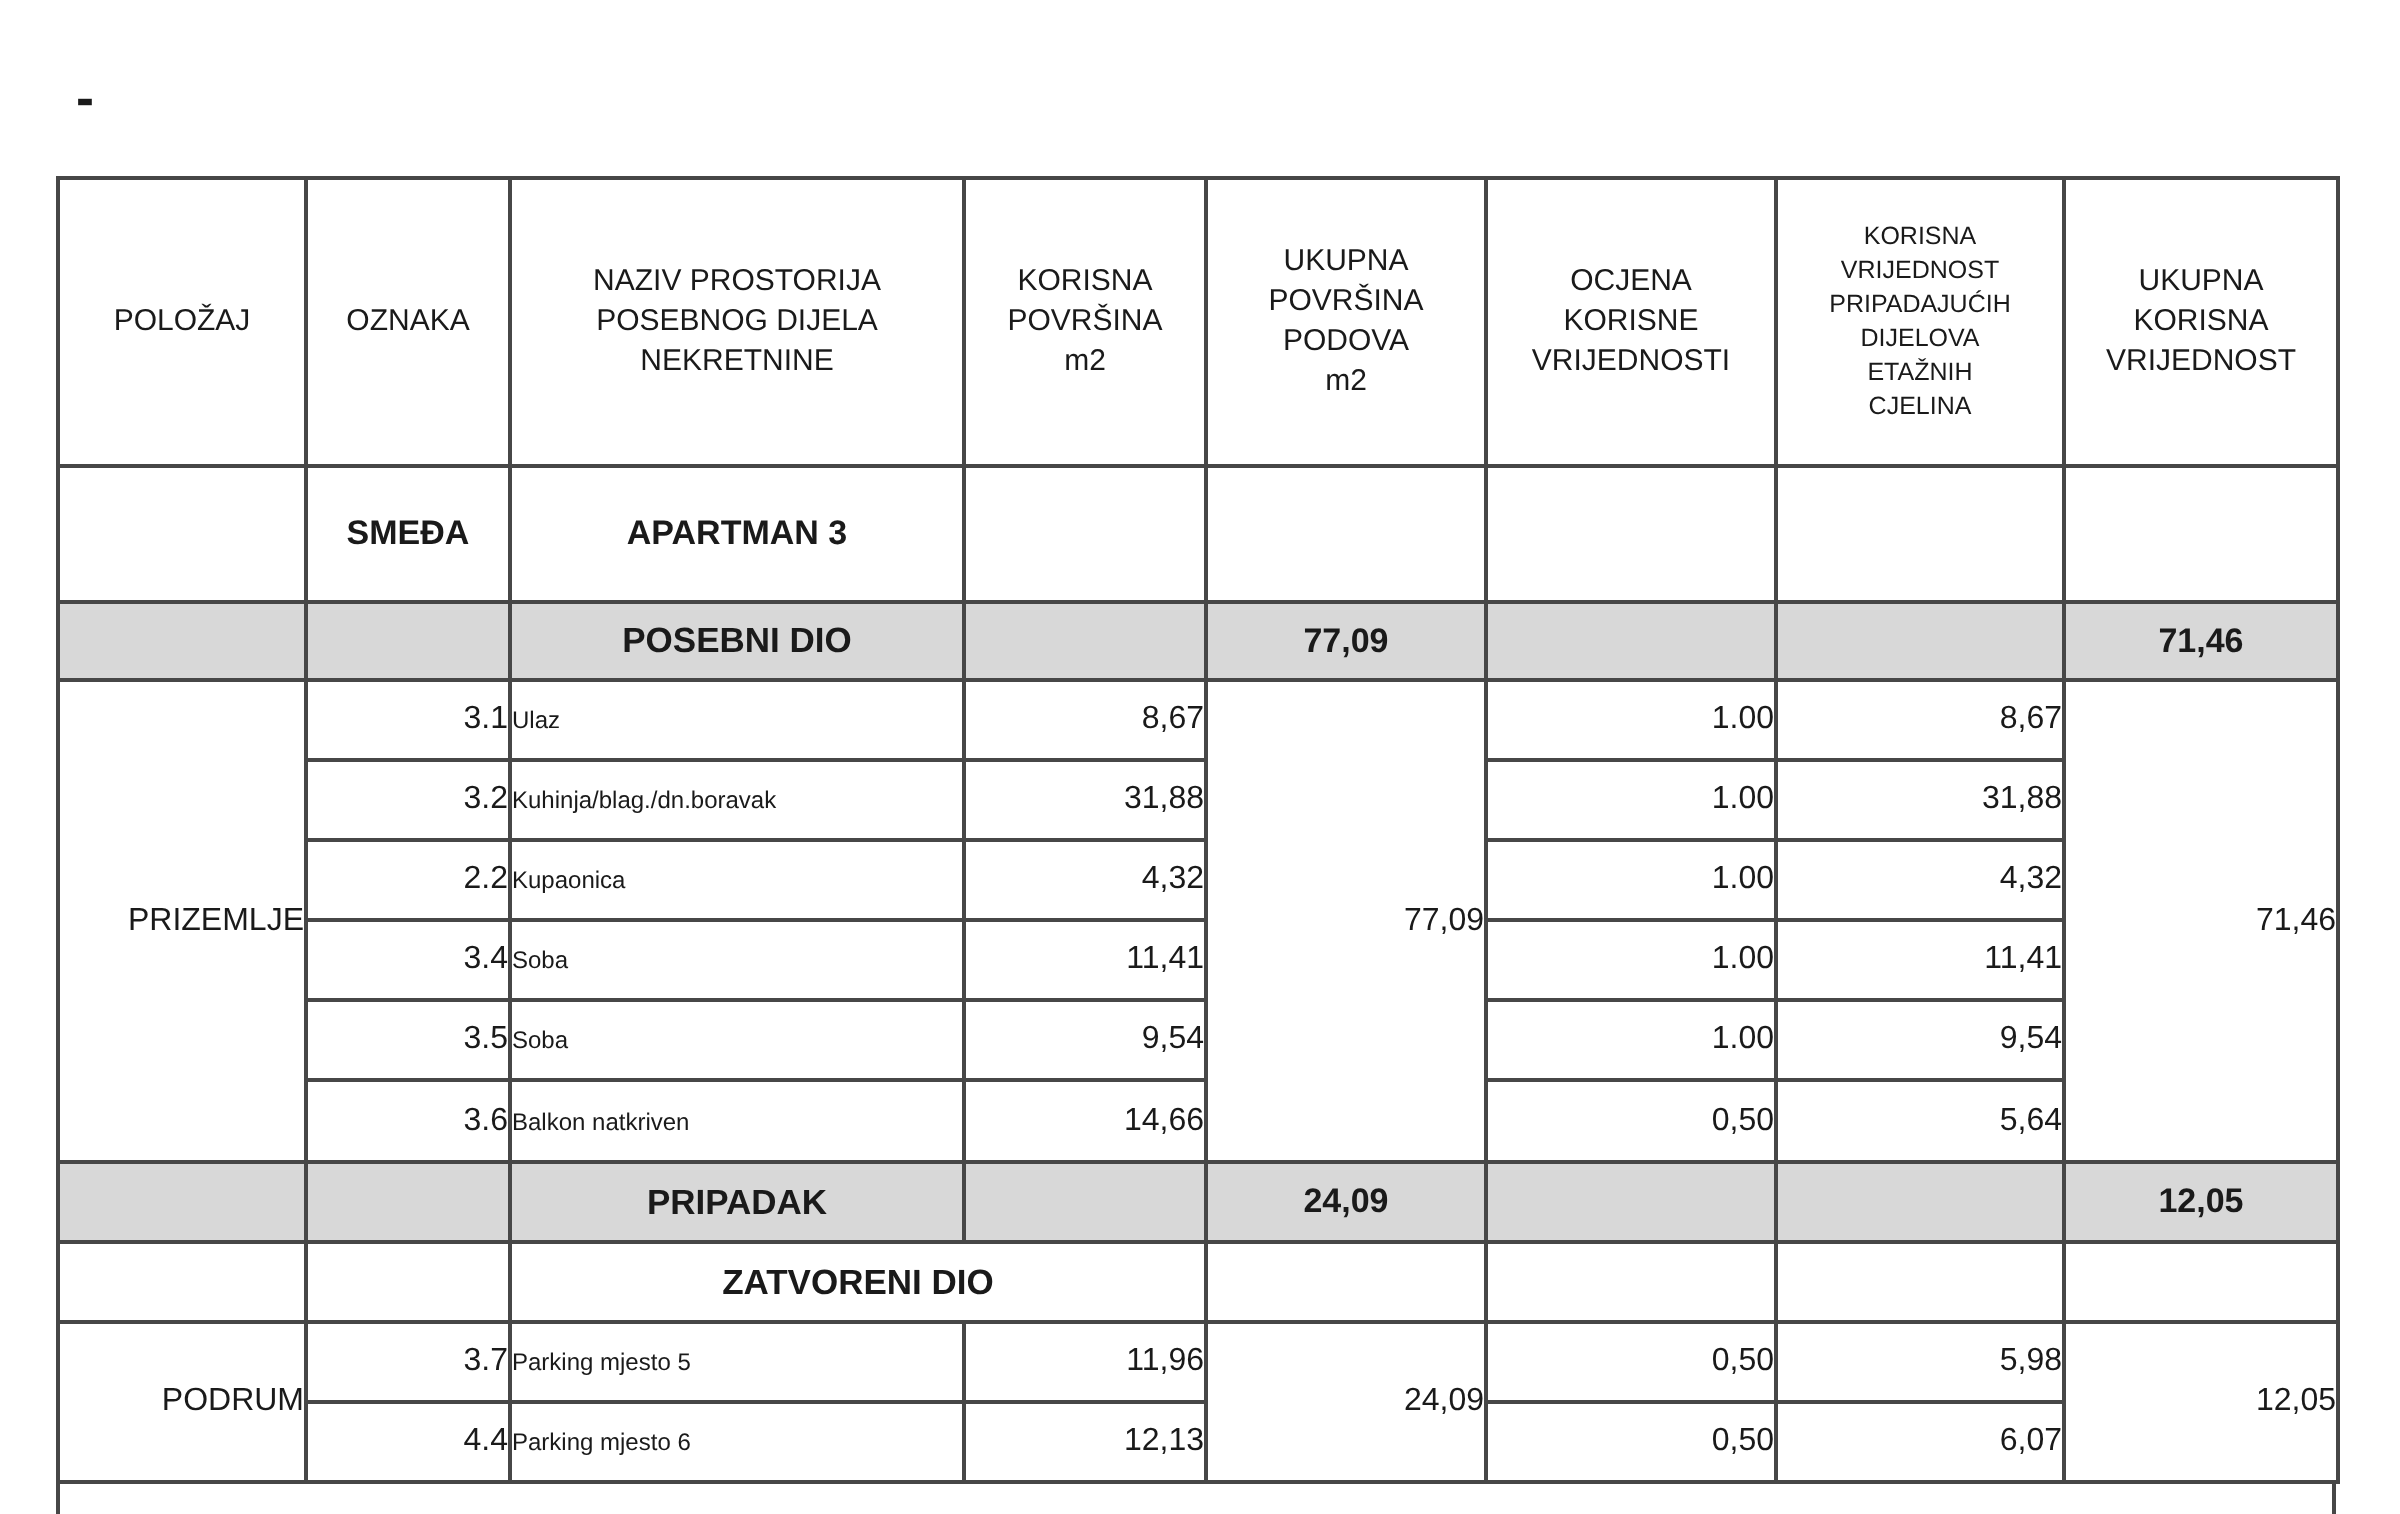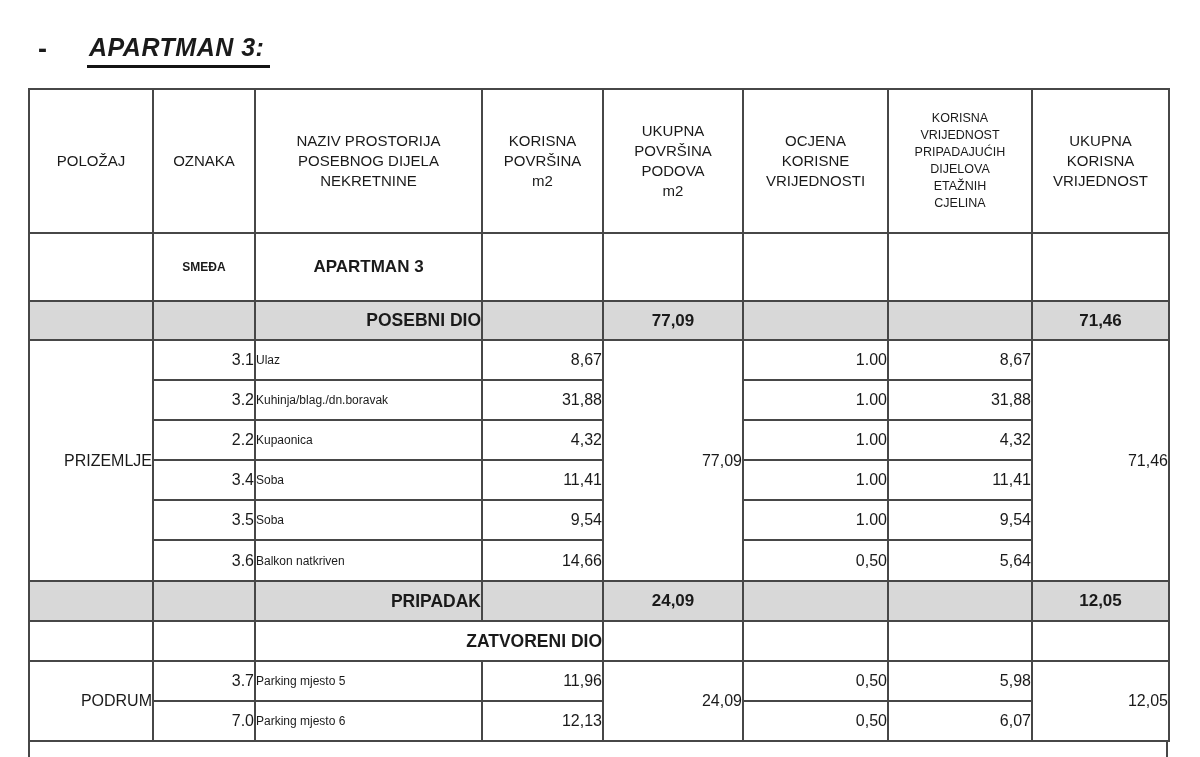--- a/index.html
+++ b/index.html
@@ -29,39 +29,38 @@
   .hdr {
     font-size:15px; text-align:center; line-height:1.32;
     white-space:pre-line;
   }
   .hdr-small { font-size:12.5px; line-height:1.35; }
 
   .c   { text-align:right; font-size:16px; }
   .naziv { text-align:left; padding-left:10px; font-size:12px; }
 
   .gray { background:#d8d8d8; }
-  .sect { text-align:right; padding-left:10px; font-weight:bold; font-size:17.5px; }
+  .sect { text-align:center; padding-left:10px; font-weight:bold; font-size:17.5px; }
   .bignum { font-weight:bold; font-size:17px; text-align:center; }
   .aptname { text-align:center; font-weight:bold; font-size:17px; }
-  .smeda { text-align:center; font-weight:bold; font-size:12px; }
+  .smeda { text-align:center; font-weight:bold; font-size:17px; }
 
   
   .partial-row {
     position:absolute; left:28px; top:742px; width:1136px; height:15px;
     border-left:2px solid #474747; border-right:2px solid #474747;
   }
 </style>
 </head>
 <body>
 
 <div class="page">
 
   <div class="title-row">
     <span class="title-dash">-</span>
-    <span class="page-title">APARTMAN 3:</span>
   </div>
 
   <table class="etable">
     <colgroup>
       <col style="width:124px">
         <col style="width:102px">
         <col style="width:227px">
         <col style="width:121px">
       <col style="width:140px">
         <col style="width:145px">
@@ -190,21 +189,21 @@
       <td class="c" rowspan="2">PODRUM</td>
       <td class="c">3.7</td>
       <td class="naziv">Parking mjesto 5</td>
       <td class="c">11,96</td>
       <td class="c" rowspan="2">24,09</td>
       <td class="c">0,50</td>
       <td class="c">5,98</td>
       <td class="c" rowspan="2">12,05</td>
     </tr>
     <tr style="height:40px">
-      <td class="c">7.0</td>
+      <td class="c">4.4</td>
       <td class="naziv">Parking mjesto 6</td>
       <td class="c">12,13</td>
       <td class="c">0,50</td>
       <td class="c">6,07</td>
     </tr>
   </tbody>
     </table>
 
   <div class="partial-row"></div>
 

